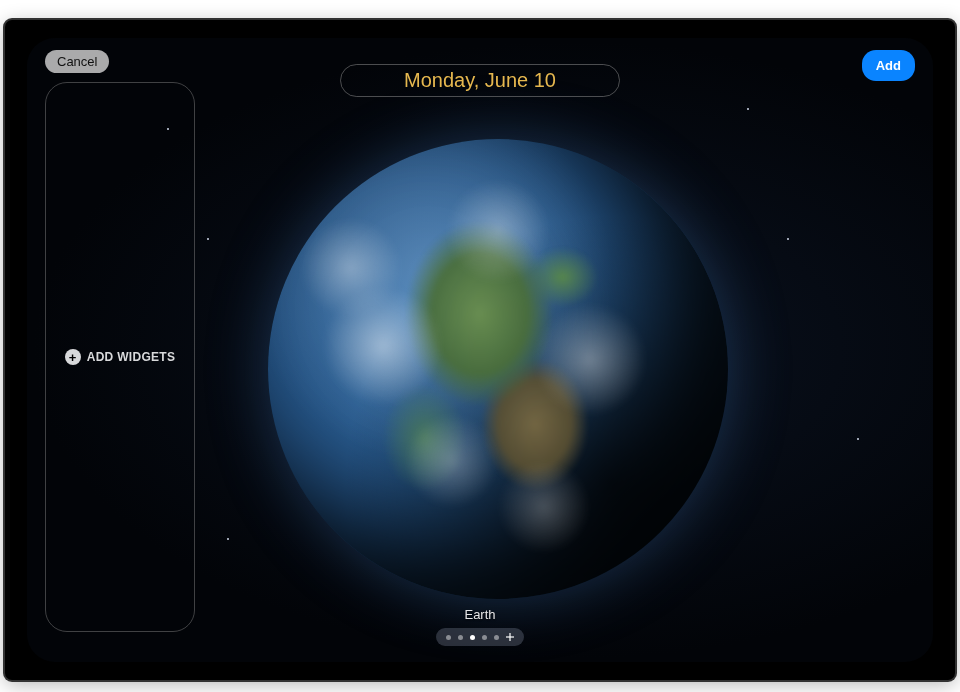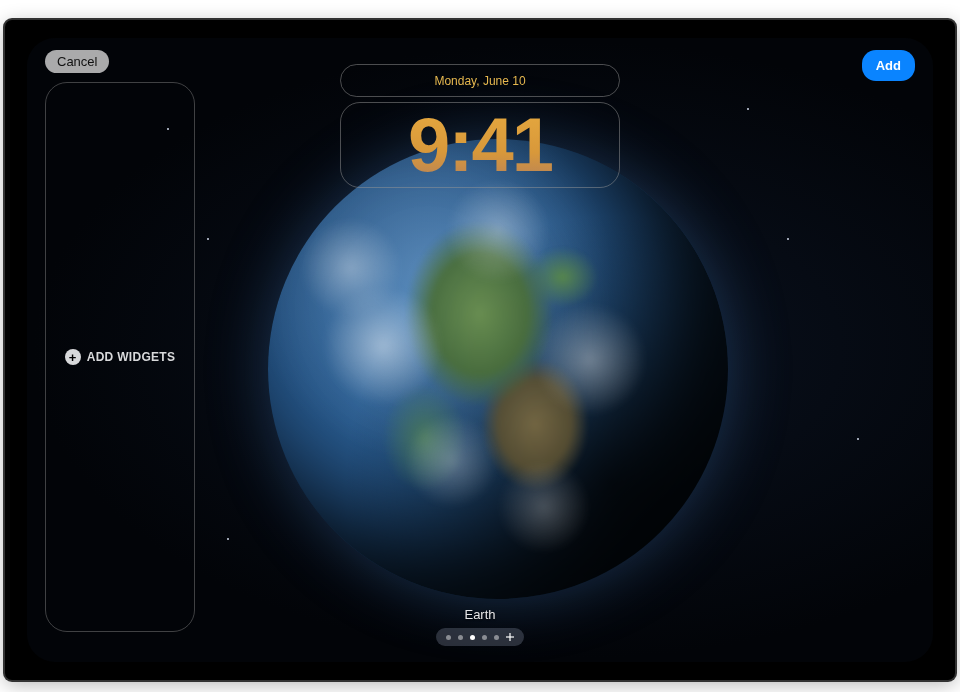--- a/index.html
+++ b/index.html
@@ -129,21 +129,21 @@
       left: 50%;
       transform: translateX(-50%);
       width: 280px;
       height: 33px;
       border: 1px solid rgba(150,150,150,0.5);
       border-radius: 18px;
       display: flex;
       align-items: center;
       justify-content: center;
       color: #e6b84f;
-      font-size: 12px;
+      font-size: 20px;
       font-weight: 500;
       cursor: pointer;
     }
     .time-slot {
       position: absolute;
       top: 64px;
       left: 50%;
       transform: translateX(-50%);
       width: 280px;
       height: 86px;
@@ -261,23 +261,20 @@
 
     <div class="earth"></div>
 
     <button class="cancel-btn">Cancel</button>
     <button class="add-btn">Add</button>
 
     <div class="date-slot">
       <span>Monday, June 10</span>
     </div>
 
-    <div class="time-slot">
-      <span class="time-text">9:41</span>
-    </div>
 
     <div class="widget-panel">
       <div class="add-widgets">
         <span class="plus-icon">+</span>
         <span>ADD WIDGETS</span>
       </div>
     </div>
 
     <div class="wallpaper-label">Earth</div>
 

